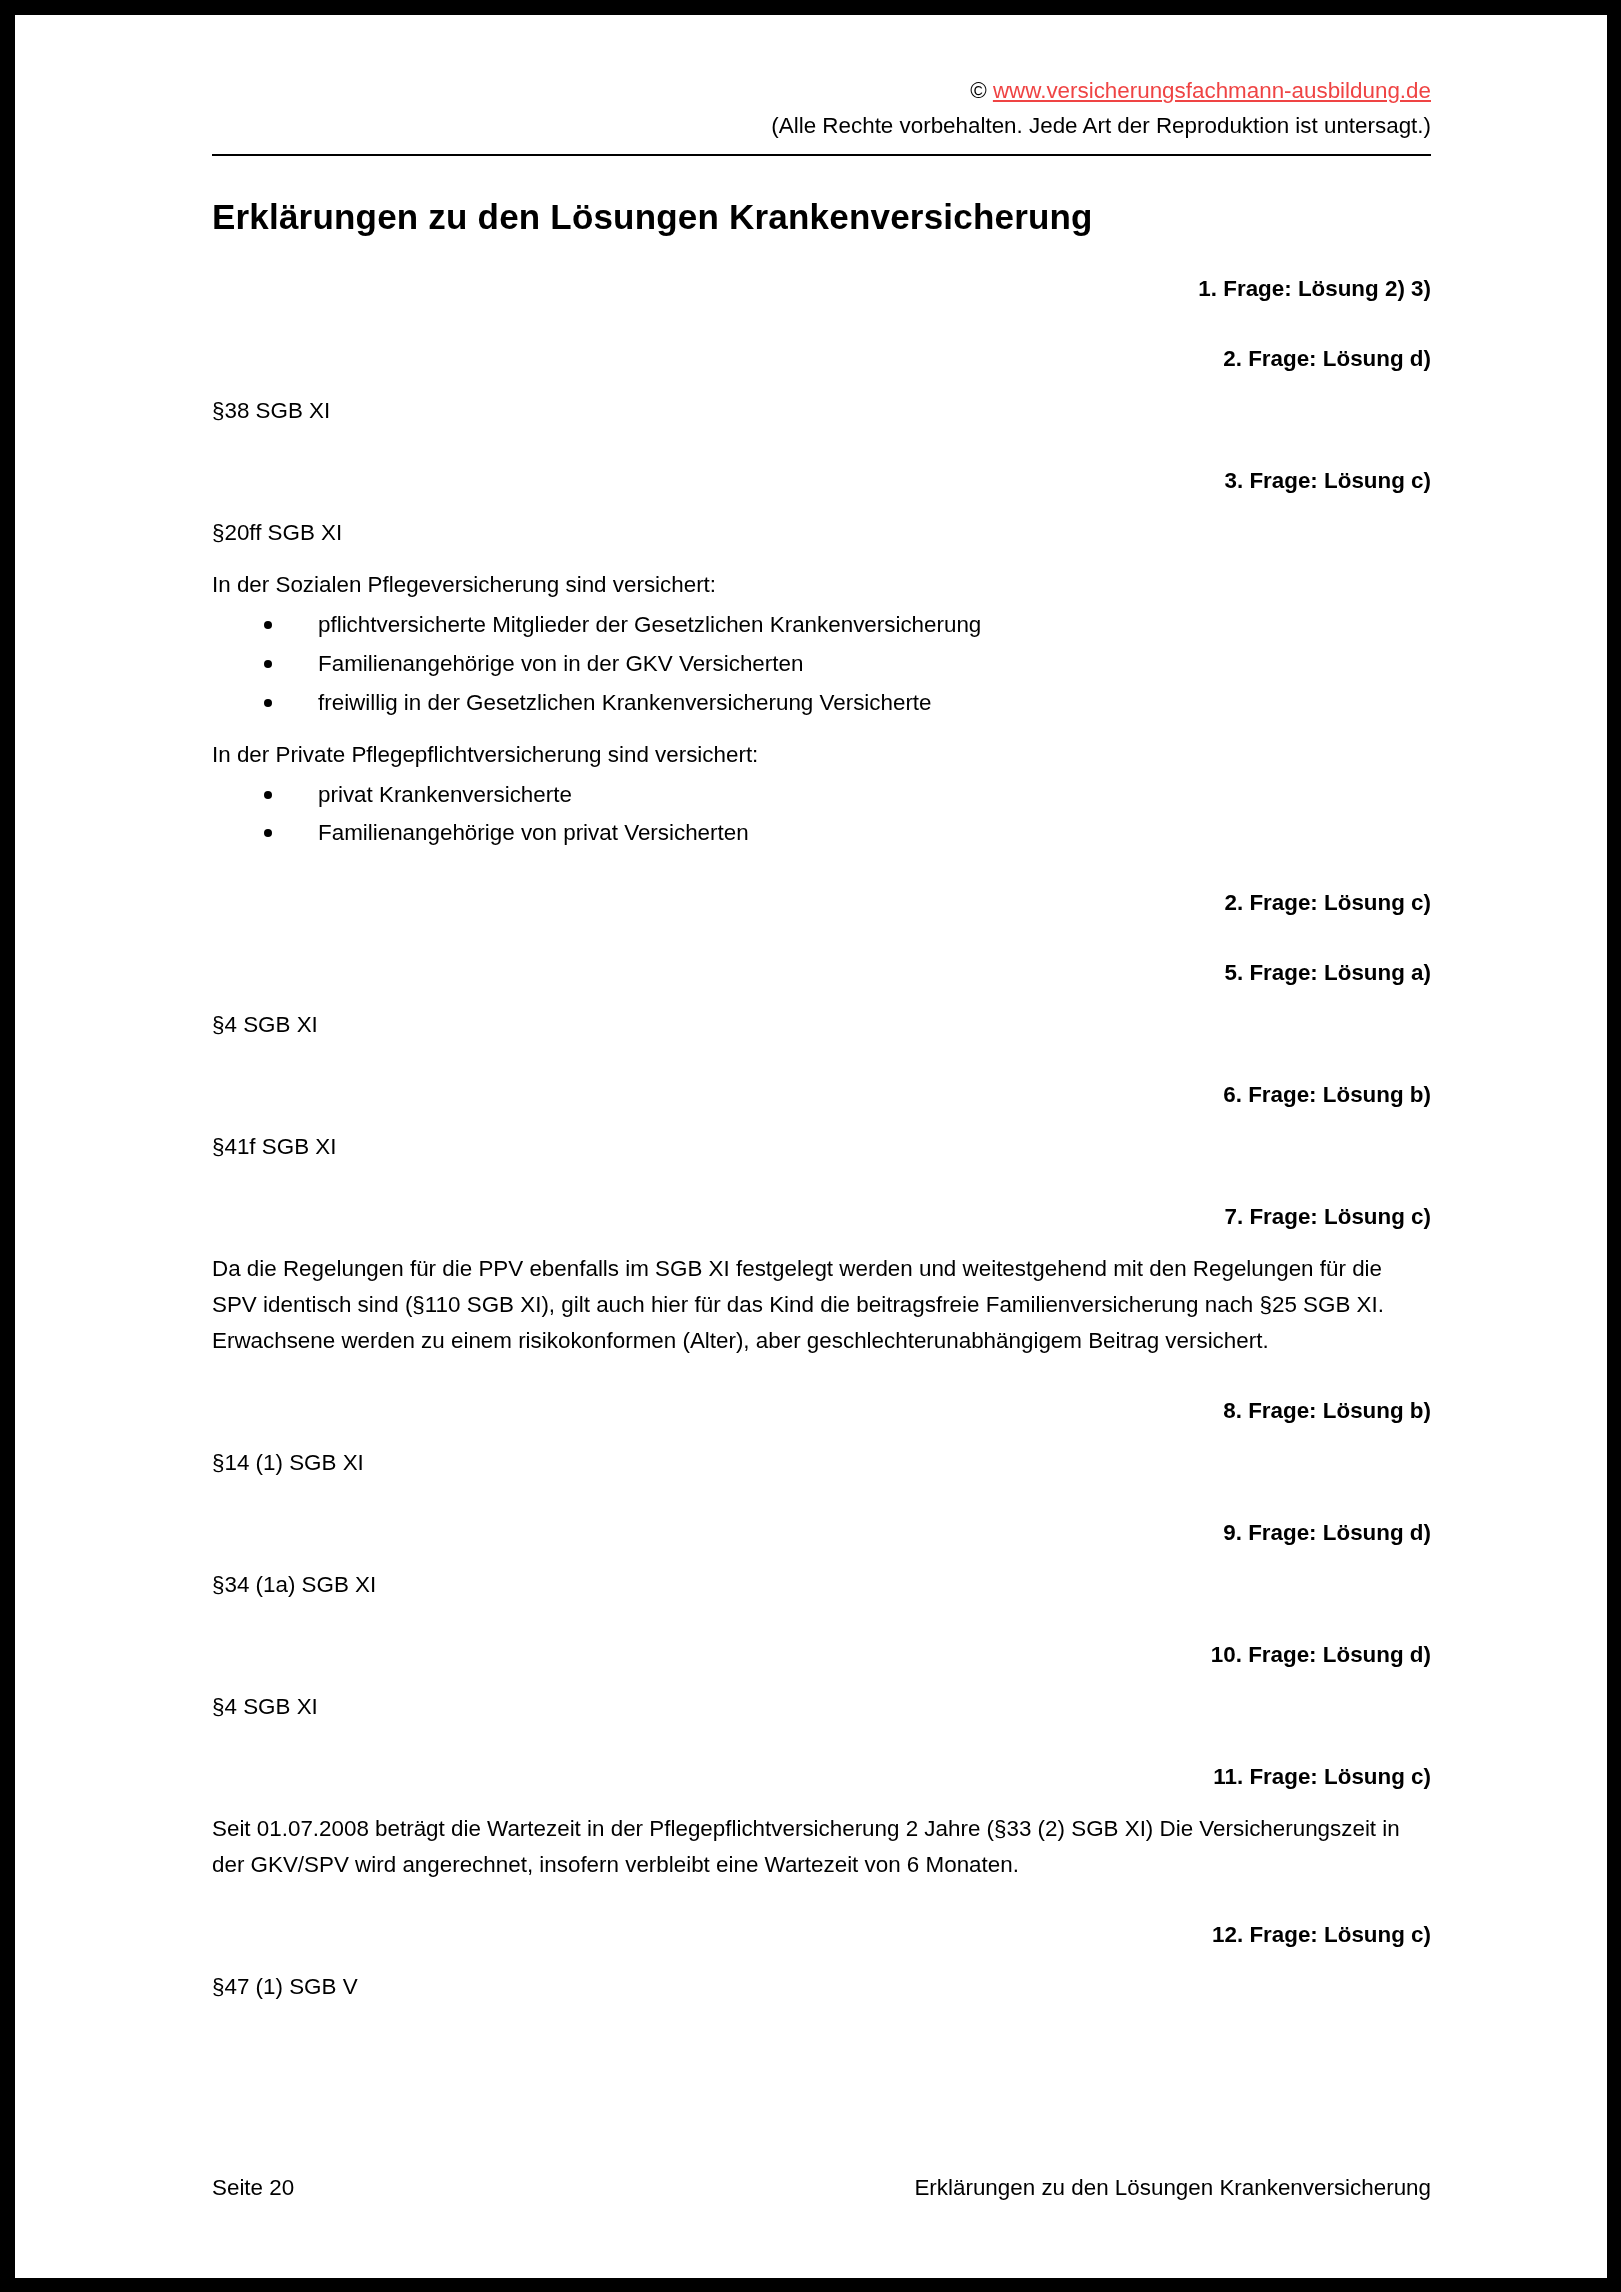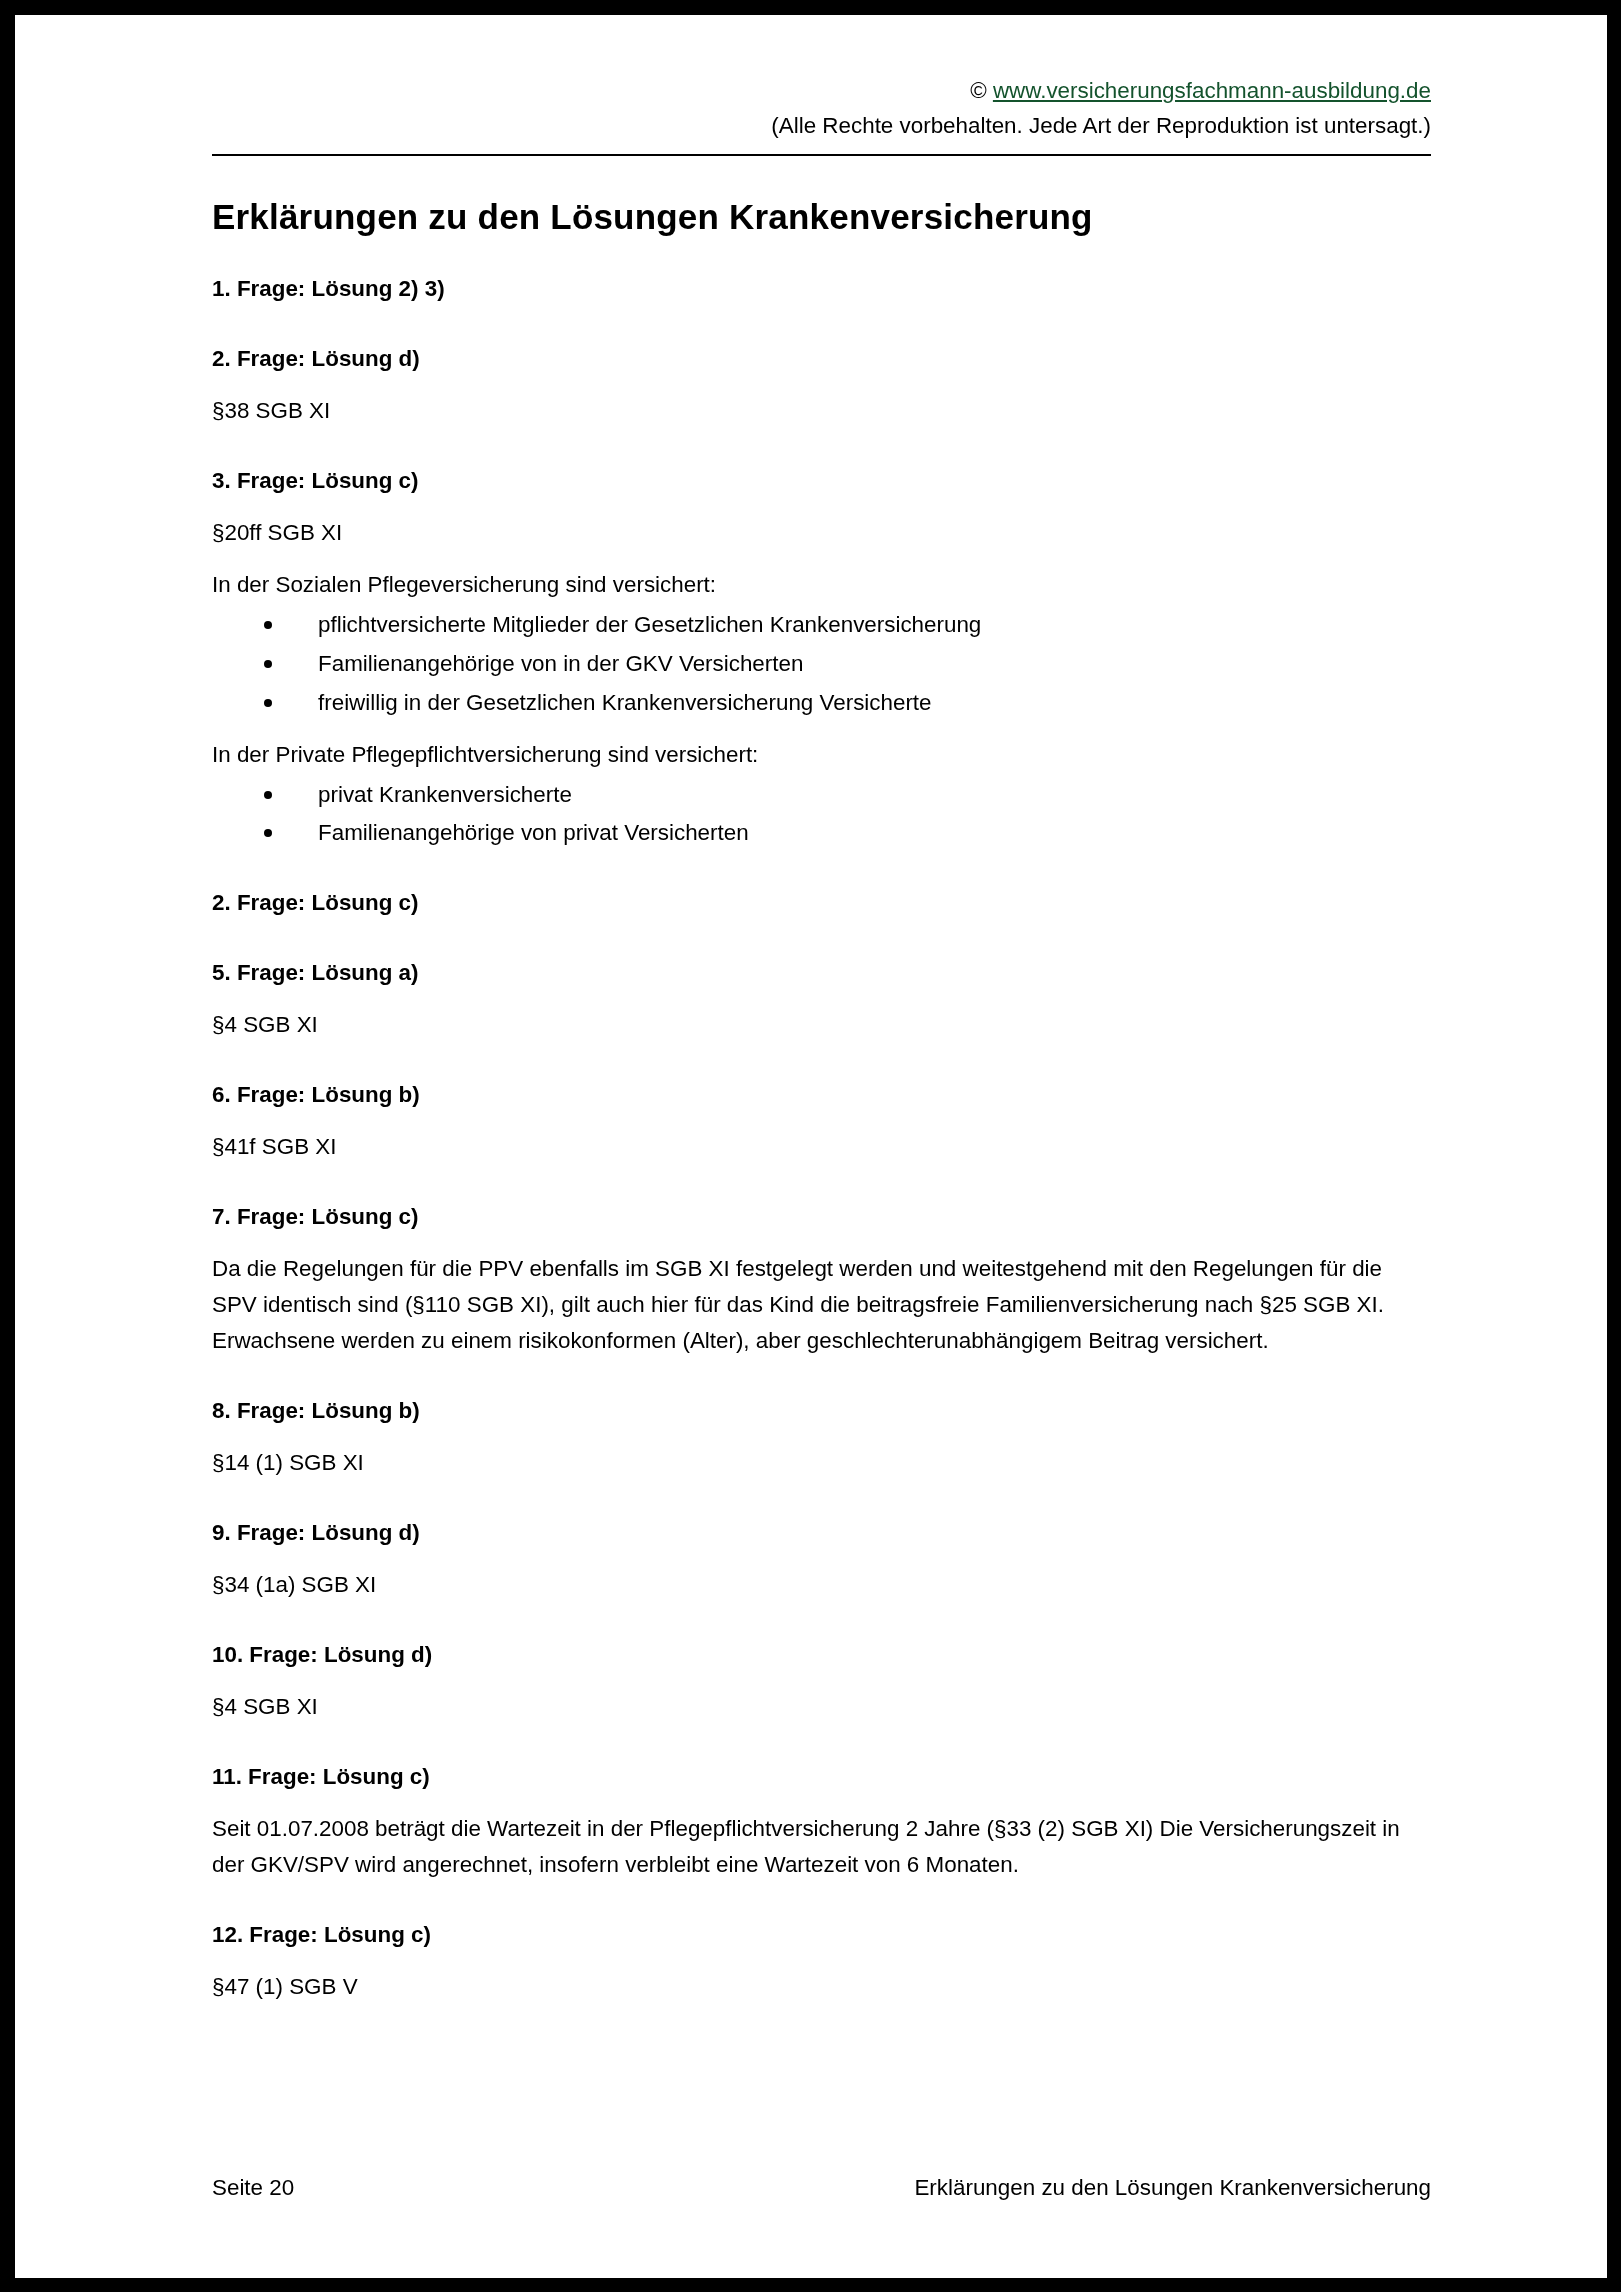--- a/index.html
+++ b/index.html
@@ -23,21 +23,21 @@
     right: 176px;
     top: 59px;
   }
 
   .doc-header {
     text-align: right;
     font-size: 22.4px;
     line-height: 1.55;
   }
   .doc-header .link {
-    color: #14532d;
+    color: #ef4444;
     text-decoration: underline;
     cursor: pointer;
   }
   .header-divider {
     border: none;
     border-top: 2.7px solid #000000;
     margin-top: 10.7px;
   }
 
   .page-title {
@@ -47,20 +47,21 @@
     letter-spacing: 0.2px;
   }
 
   .blocks { margin-top: 12.5px; }
 
   .block-heading {
     font-size: 22.4px;
     font-weight: bold;
     margin-top: 34px;
     line-height: 36px;
+    text-align: right;
   }
 
   .block-para {
     font-size: 22.4px;
     margin-top: 16px;
     line-height: 36px;
   }
 
   .block-list {
     list-style: none;

